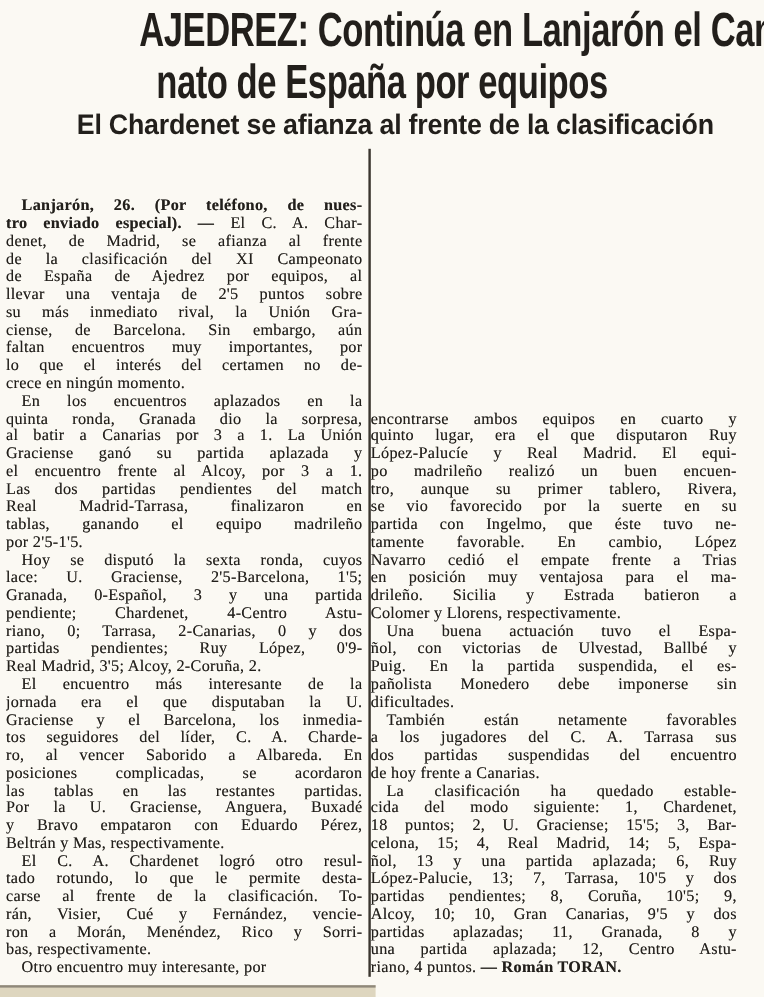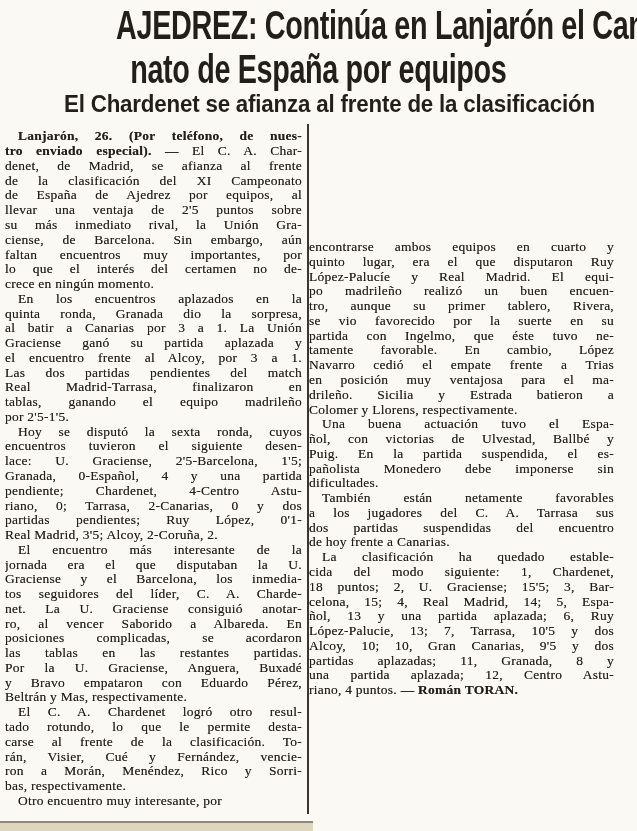--- a/index.html
+++ b/index.html
@@ -48,21 +48,21 @@
     transform-origin: 50% 50%;
     white-space: nowrap;
   }
   
   .body-columns {
     position: absolute;
     top: 124px;
     left: 0;
     width: 637px;
     display: flex;
-    align-items: center;
+    align-items: flex-end;
   }
   .col {
     font-size: 13.5px;
     line-height: 14.78px;
     letter-spacing: 0.25px;
     text-align: justify;
     text-shadow: 0 0 0.4px rgba(20,18,14,0.55);
   }
   .col.left  { width: 297px; margin-left: 5px; }
   .col.right { width: 305px; margin-left: 0; }
@@ -133,34 +133,32 @@
           <div class="line"><span>al batir a Canarias por 3 a 1. La Unión</span></div>
           <div class="line"><span>Graciense ganó su partida aplazada y</span></div>
           <div class="line"><span>el encuentro frente al Alcoy, por 3 a 1.</span></div>
           <div class="line"><span>Las dos partidas pendientes del match</span></div>
           <div class="line"><span>Real Madrid-Tarrasa, finalizaron en</span></div>
           <div class="line"><span>tablas, ganando el equipo madrileño</span></div>
           <div class="line last"><span>por 2'5-1'5.</span></div>
         </div>
         <div class="para">
           <div class="line indent"><span>Hoy se disputó la sexta ronda, cuyos</span></div>
-          <div class="line"><span>encuentros tuvieron el siguiente desen-</span></div>
           <div class="line"><span>lace: U. Graciense, 2'5-Barcelona, 1'5;</span></div>
-          <div class="line"><span>Granada, 0-Español, 4 y una partida</span></div>
+          <div class="line"><span>Granada, 0-Español, 3 y una partida</span></div>
           <div class="line"><span>pendiente; Chardenet, 4-Centro Astu-</span></div>
           <div class="line"><span>riano, 0; Tarrasa, 2-Canarias, 0 y dos</span></div>
-          <div class="line"><span>partidas pendientes; Ruy López, 0'1-</span></div>
+          <div class="line"><span>partidas pendientes; Ruy López, 0'9-</span></div>
           <div class="line last"><span>Real Madrid, 3'5; Alcoy, 2-Coruña, 2.</span></div>
         </div>
         <div class="para">
           <div class="line indent"><span>El encuentro más interesante de la</span></div>
           <div class="line"><span>jornada era el que disputaban la U.</span></div>
           <div class="line"><span>Graciense y el Barcelona, los inmedia-</span></div>
           <div class="line"><span>tos seguidores del líder, C. A. Charde-</span></div>
-          <div class="line"><span>net. La U. Graciense consiguió anotar-</span></div>
           <div class="line"><span>ro, al vencer Saborido a Albareda. En</span></div>
           <div class="line"><span>posiciones complicadas, se acordaron</span></div>
           <div class="line"><span>las tablas en las restantes partidas.</span></div>
           <div class="line"><span>Por la U. Graciense, Anguera, Buxadé</span></div>
           <div class="line"><span>y Bravo empataron con Eduardo Pérez,</span></div>
           <div class="line last"><span>Beltrán y Mas, respectivamente.</span></div>
         </div>
         <div class="para">
           <div class="line indent"><span>El C. A. Chardenet logró otro resul-</span></div>
           <div class="line"><span>tado rotundo, lo que le permite desta-</span></div>
@@ -202,20 +200,21 @@
           <div class="line"><span>dos partidas suspendidas del encuentro</span></div>
           <div class="line last"><span>de hoy frente a Canarias.</span></div>
         </div>
         <div class="para">
           <div class="line indent"><span>La clasificación ha quedado estable-</span></div>
           <div class="line"><span>cida del modo siguiente: 1, Chardenet,</span></div>
           <div class="line"><span>18 puntos; 2, U. Graciense; 15'5; 3, Bar-</span></div>
           <div class="line"><span>celona, 15; 4, Real Madrid, 14; 5, Espa-</span></div>
           <div class="line"><span>ñol, 13 y una partida aplazada; 6, Ruy</span></div>
           <div class="line"><span>López-Palucie, 13; 7, Tarrasa, 10'5 y dos</span></div>
+          <div class="line"><span>partidas pendientes; 8, Coruña, 10'5; 9,</span></div>
           <div class="line"><span>Alcoy, 10; 10, Gran Canarias, 9'5 y dos</span></div>
           <div class="line"><span>partidas aplazadas; 11, Granada, 8 y</span></div>
           <div class="line"><span>una partida aplazada; 12, Centro Astu-</span></div>
           <div class="line last"><span>riano, 4 puntos. </span><span class="bold">— Román TORAN.</span></div>
         </div>
       </div>
   </div>
 
   <div class="clip-edge"></div>
 

